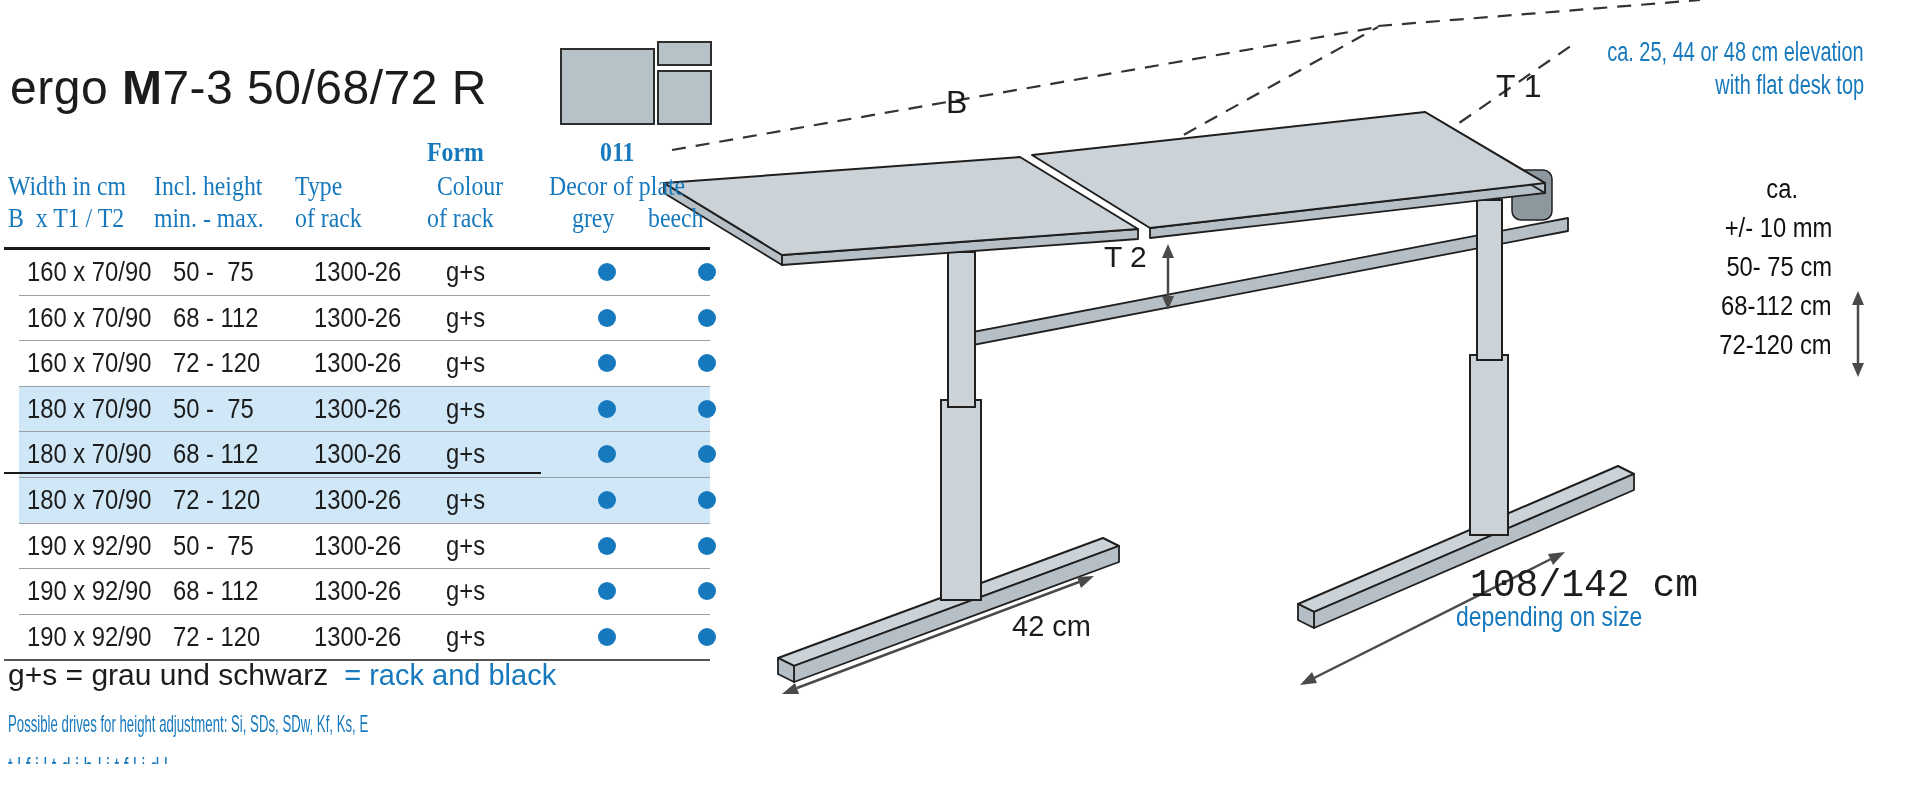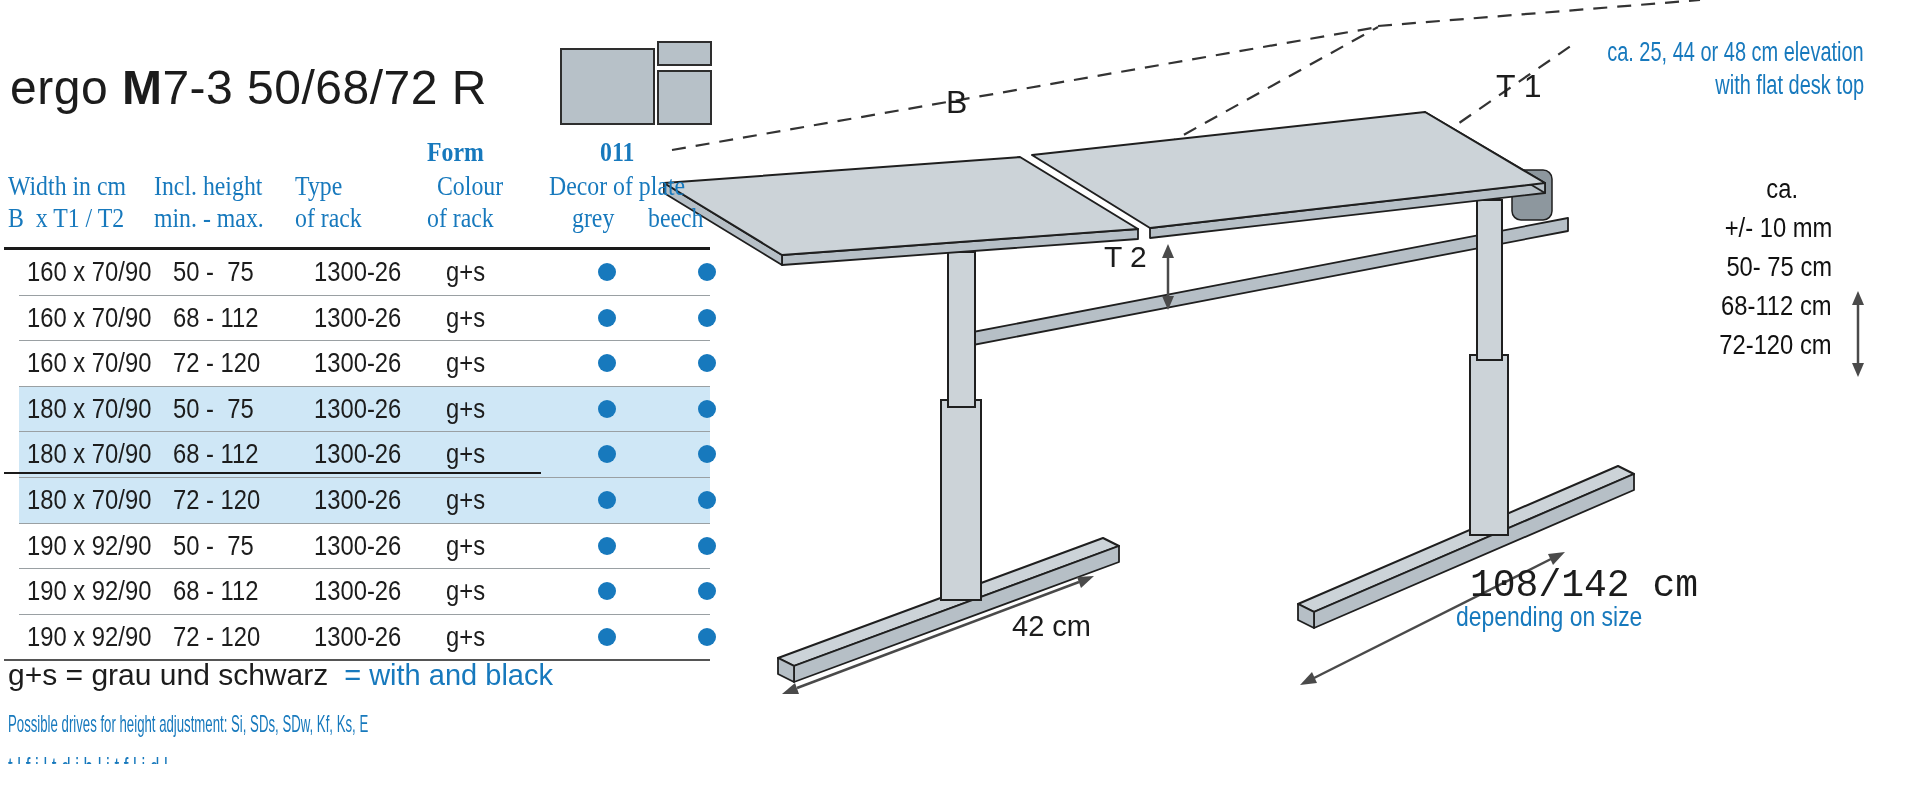--- a/index.html
+++ b/index.html
@@ -218,21 +218,21 @@
       <span class="c c1">190 x 92/90</span>
       <span class="c c2">72 - 120</span>
       <span class="c c3">1300-26</span>
       <span class="c c4">g+s</span>
       <span class="dot dg"></span>
       <span class="dot db"></span>
     </div>
   </div>
 <div class="abs" id="sect-rule"></div>
 
-<div class="abs" id="footnote"><span>g+s = grau und schwarz</span><span class="blue" style="margin-left:16px;">= with and black</span></div>
+<div class="abs" id="footnote"><span>g+s = grau und schwarz</span><span class="blue" style="margin-left:16px;">= rack and black</span></div>
 <div class="abs blue" id="drives"><span class="sq" style="--sx:.55;">Possible drives for height adjustment: Si, SDs, SDw, Kf, Ks, E</span></div>
 <div class="abs blue" id="cropped"><span class="sq" style="--sx:.6;">t l f i l t d i h l i t f l i d l</span></div>
 
 <div class="abs" id="label-b">B</div>
 <div class="abs" id="label-t1">T 1</div>
 <div class="abs" id="label-t2">T 2</div>
 
 <div class="abs blue" id="elev">
   <div><span class="sqR" style="--sx:.74;">ca. 25, 44 or 48 cm elevation</span></div>
   <div><span class="sqR" style="--sx:.74;">with flat desk top</span></div>

